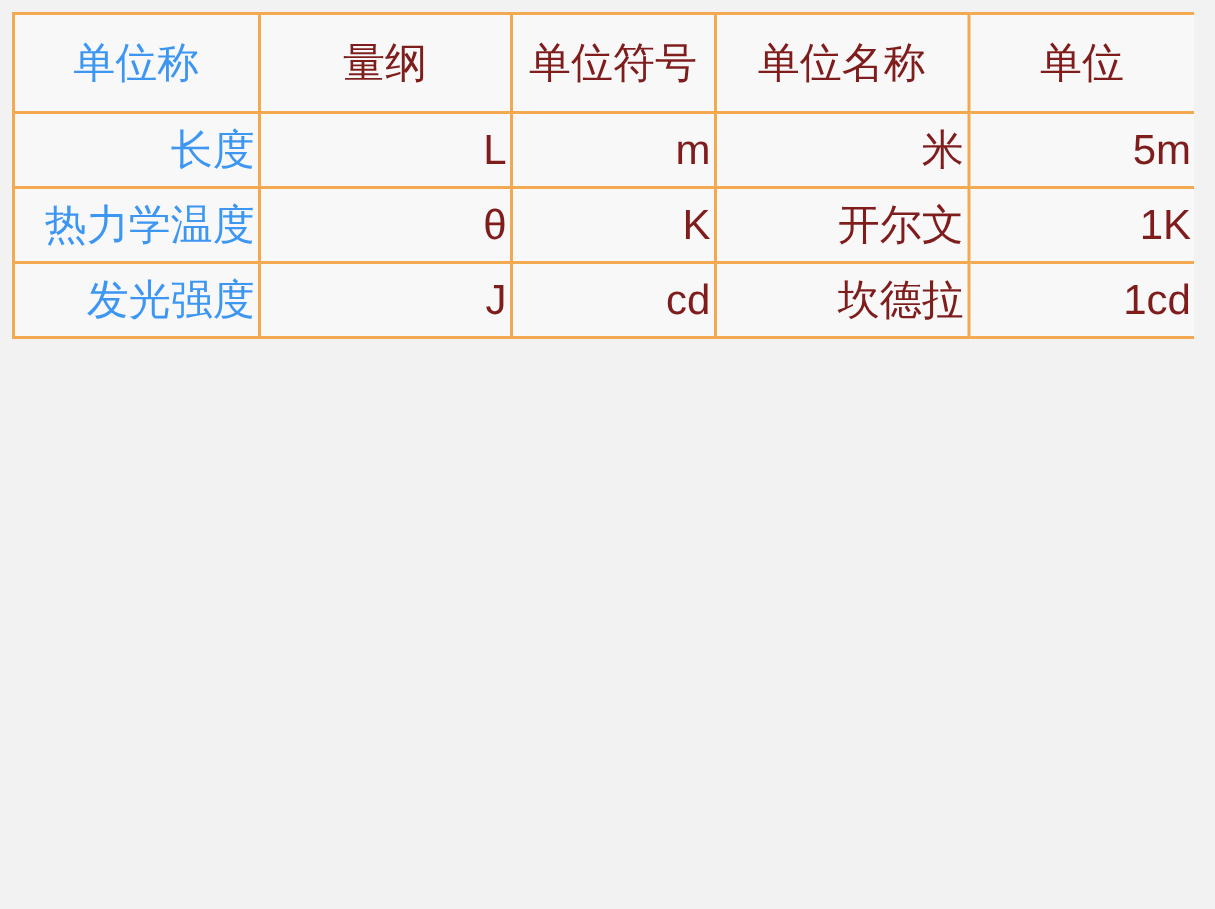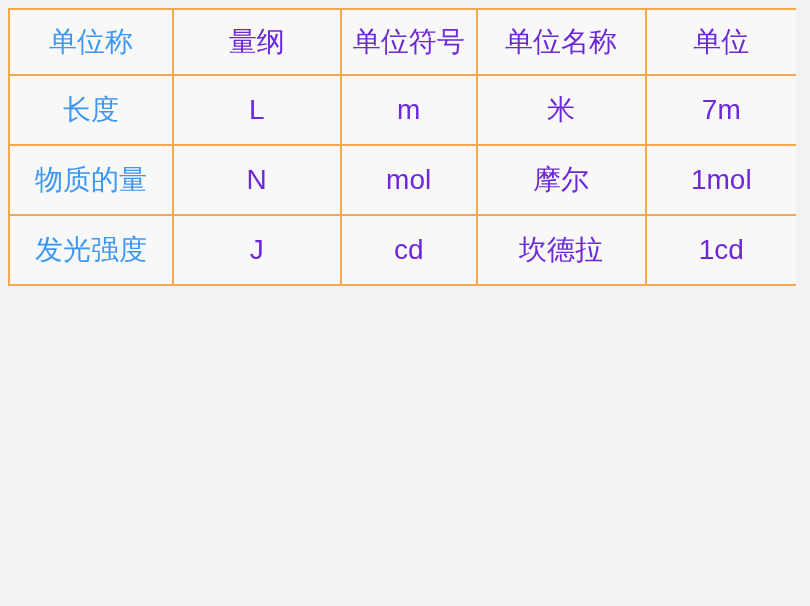--- a/index.html
+++ b/index.html
@@ -19,31 +19,31 @@
     table-layout: fixed;
     background: #F8F8F9;
   }
   .units-table th,
   .units-table td {
     border: 2px solid #F2A94F;
     text-align: center;
     vertical-align: middle;
     font-size: 28px;
     font-weight: 400;
-    color: #6d28d9;
+    color: #7f1d1d;
     padding: 0 2px;
     white-space: nowrap;
   }
   
   .units-table th:last-child,
   .units-table td:last-child {
     border-right: none;
   }
   .units-table thead th { height: 66px; }
-  .units-table tbody td { height: 70px; }
+  .units-table tbody td { height: 50px; text-align: right; }
   
   .units-table th:first-child,
   .units-table td:first-child {
     color: #3D97F2;
   }
   .units-table th:nth-child(1) { width: 159px; }
   .units-table th:nth-child(2) { width: 163px; }
   .units-table th:nth-child(3) { width: 132px; }
   .units-table th:nth-child(4) { width: 164px; }
   .units-table th:nth-child(5) { width: 146px; }
@@ -60,28 +60,28 @@
         <th>单位名称</th>
         <th>单位</th>
       </tr>
   </thead>
   <tbody>
       <tr>
         <td>长度</td>
         <td>L</td>
         <td>m</td>
         <td>米</td>
-        <td>7m</td>
+        <td>5m</td>
       </tr>
       <tr>
-        <td>物质的量</td>
-        <td>N</td>
-        <td>mol</td>
-        <td>摩尔</td>
-        <td>1mol</td>
+        <td>热力学温度</td>
+        <td>θ</td>
+        <td>K</td>
+        <td>开尔文</td>
+        <td>1K</td>
       </tr>
       <tr>
         <td>发光强度</td>
         <td>J</td>
         <td>cd</td>
         <td>坎德拉</td>
         <td>1cd</td>
       </tr>
     </tbody>
 </table>

